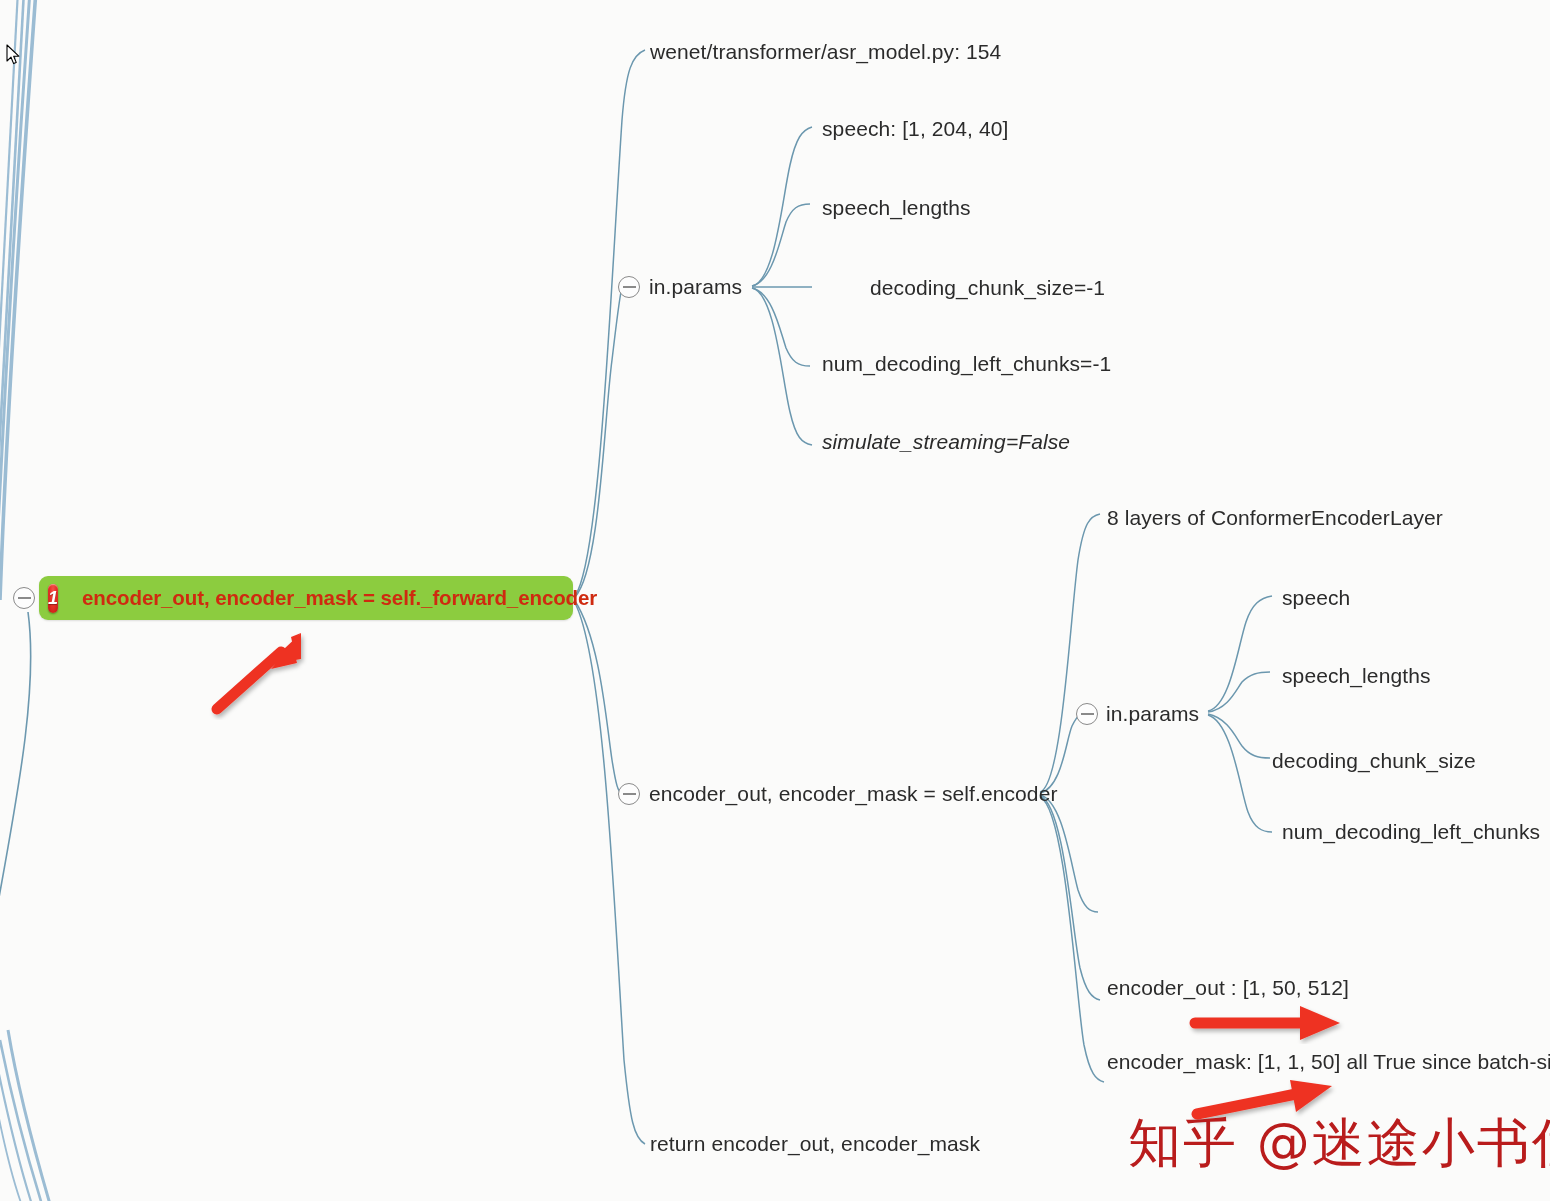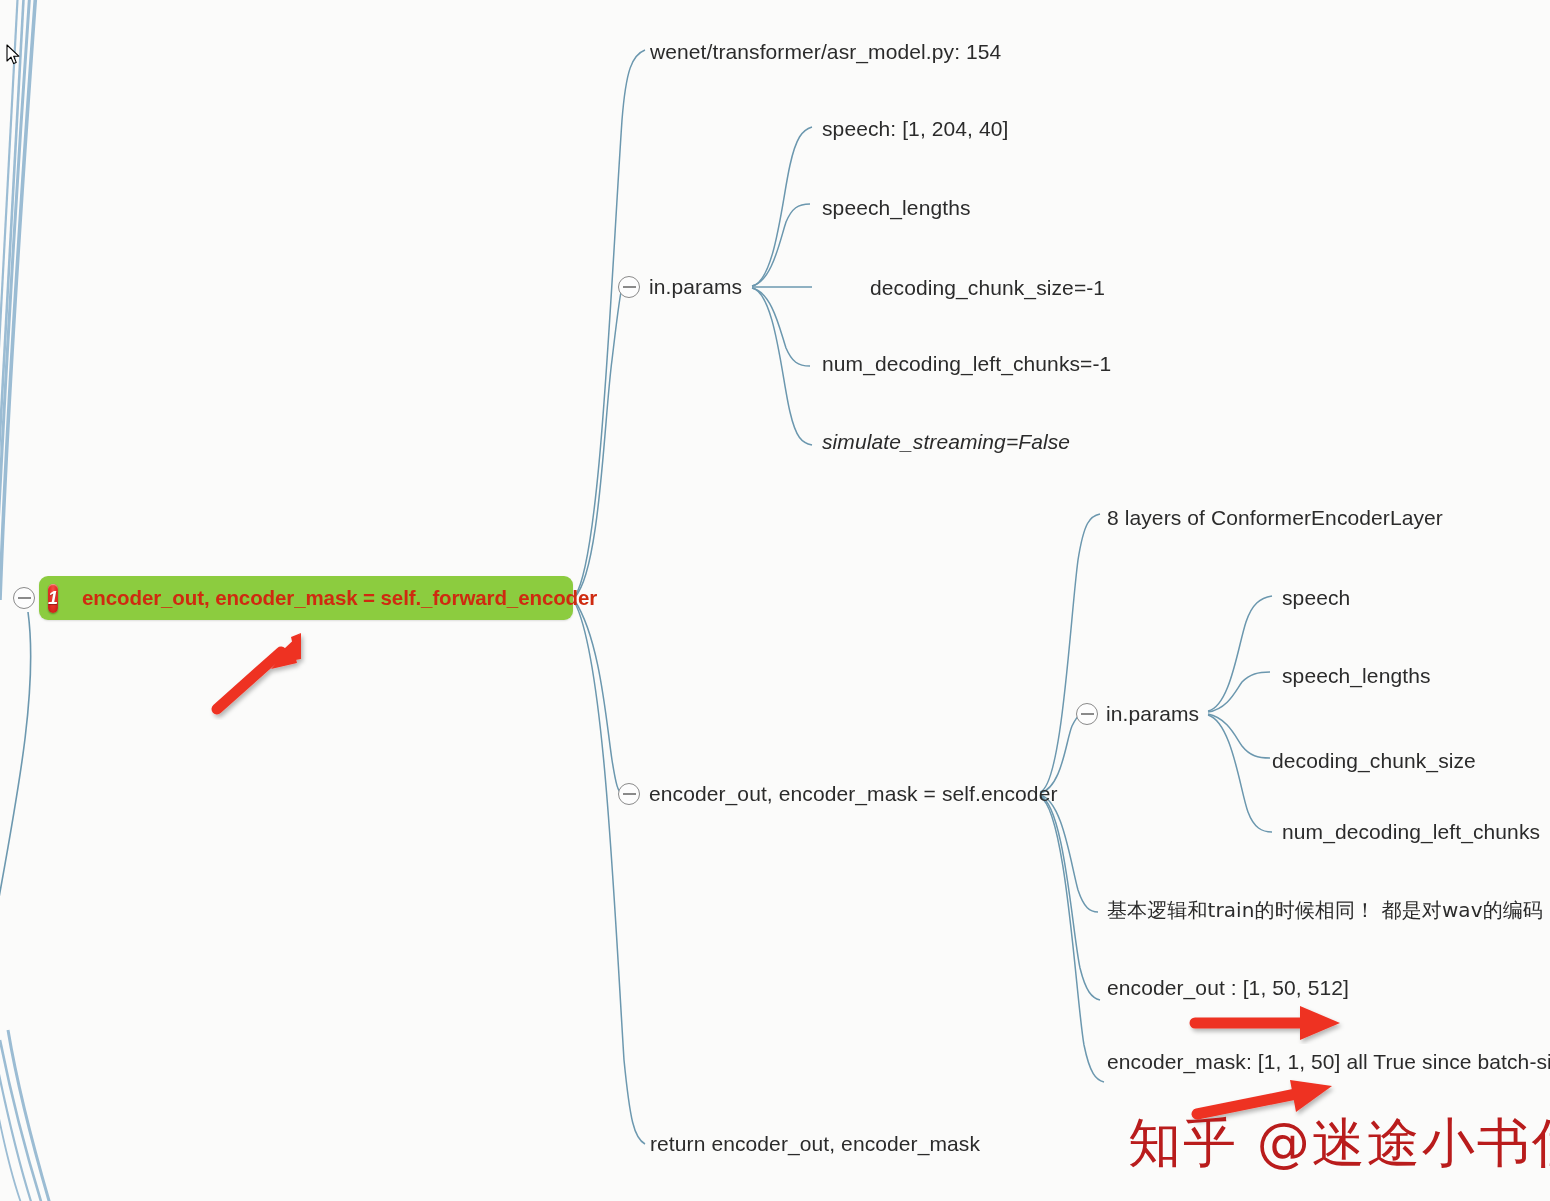--- a/index.html
+++ b/index.html
@@ -191,21 +191,20 @@
   <div class="node-label" style="left:1107px; top:507px;">8 layers of ConformerEncoderLayer</div>
 
   <div class="collapse-toggle" style="left:1076px; top:703px;"></div>
   <div class="node-label" style="left:1106px; top:703px;">in.params</div>
 
   <div class="node-label" style="left:1282px; top:587px;">speech</div>
   <div class="node-label" style="left:1282px; top:665px;">speech_lengths</div>
   <div class="node-label" style="left:1272px; top:744px;margin-top:6px;">decoding_chunk_size</div>
   <div class="node-label" style="left:1282px; top:821px;">num_decoding_left_chunks</div>
 
-  <div class="node-label cjk" style="left:1107px; top:900px;">基本逻辑和train的时候相同！ 都是对wav的编码</div>
   <div class="node-label" style="left:1107px; top:977px;">encoder_out : [1, 50, 512]</div>
   <div class="node-label" style="left:1107px; top:1051px;">encoder_mask: [1, 1, 50] all True since batch-size=1</div>
 
   <div class="node-label" style="left:650px; top:1133px;">return encoder_out, encoder_mask</div>
 
   <svg class="red-arrow" style="left:205px; top:625px;" width="115" height="95" viewBox="0 0 115 95">
     <defs>
       <filter id="sh1" x="-30%" y="-30%" width="180%" height="180%">
         <feDropShadow dx="2" dy="3" stdDeviation="2.2" flood-color="#000" flood-opacity="0.28"></feDropShadow>
       </filter>

